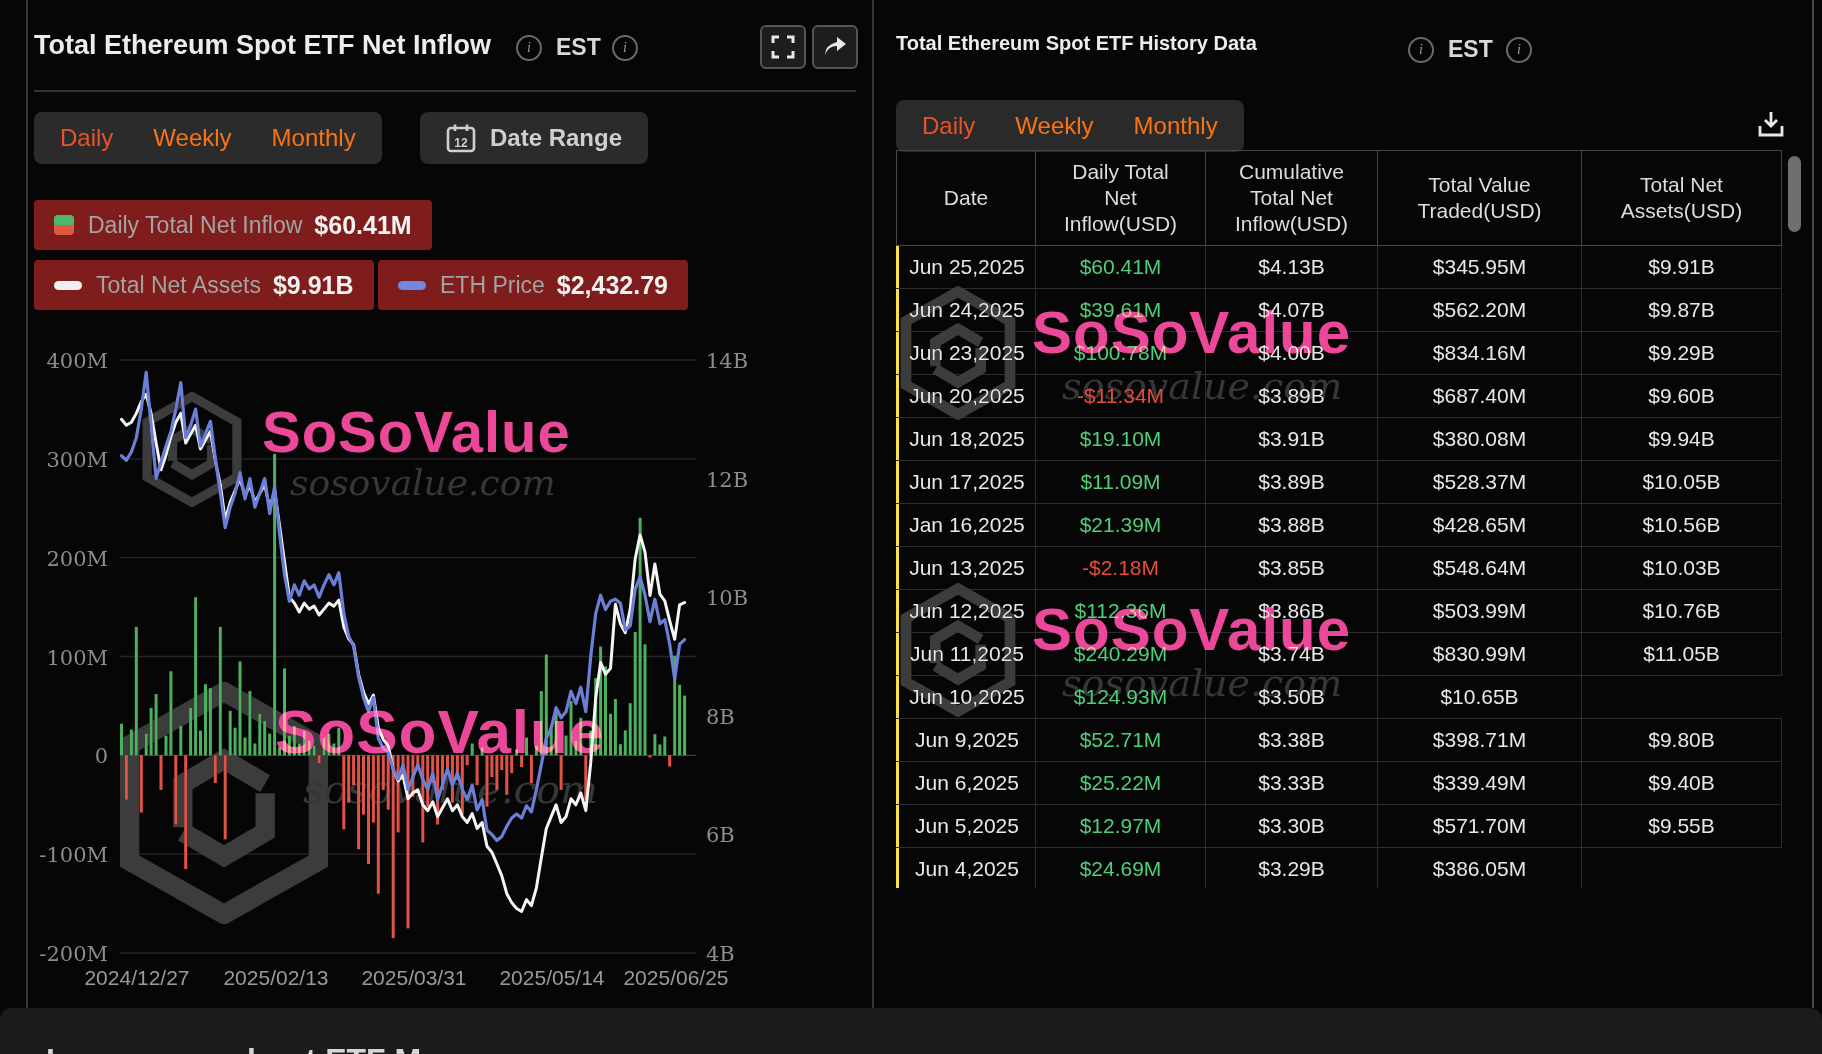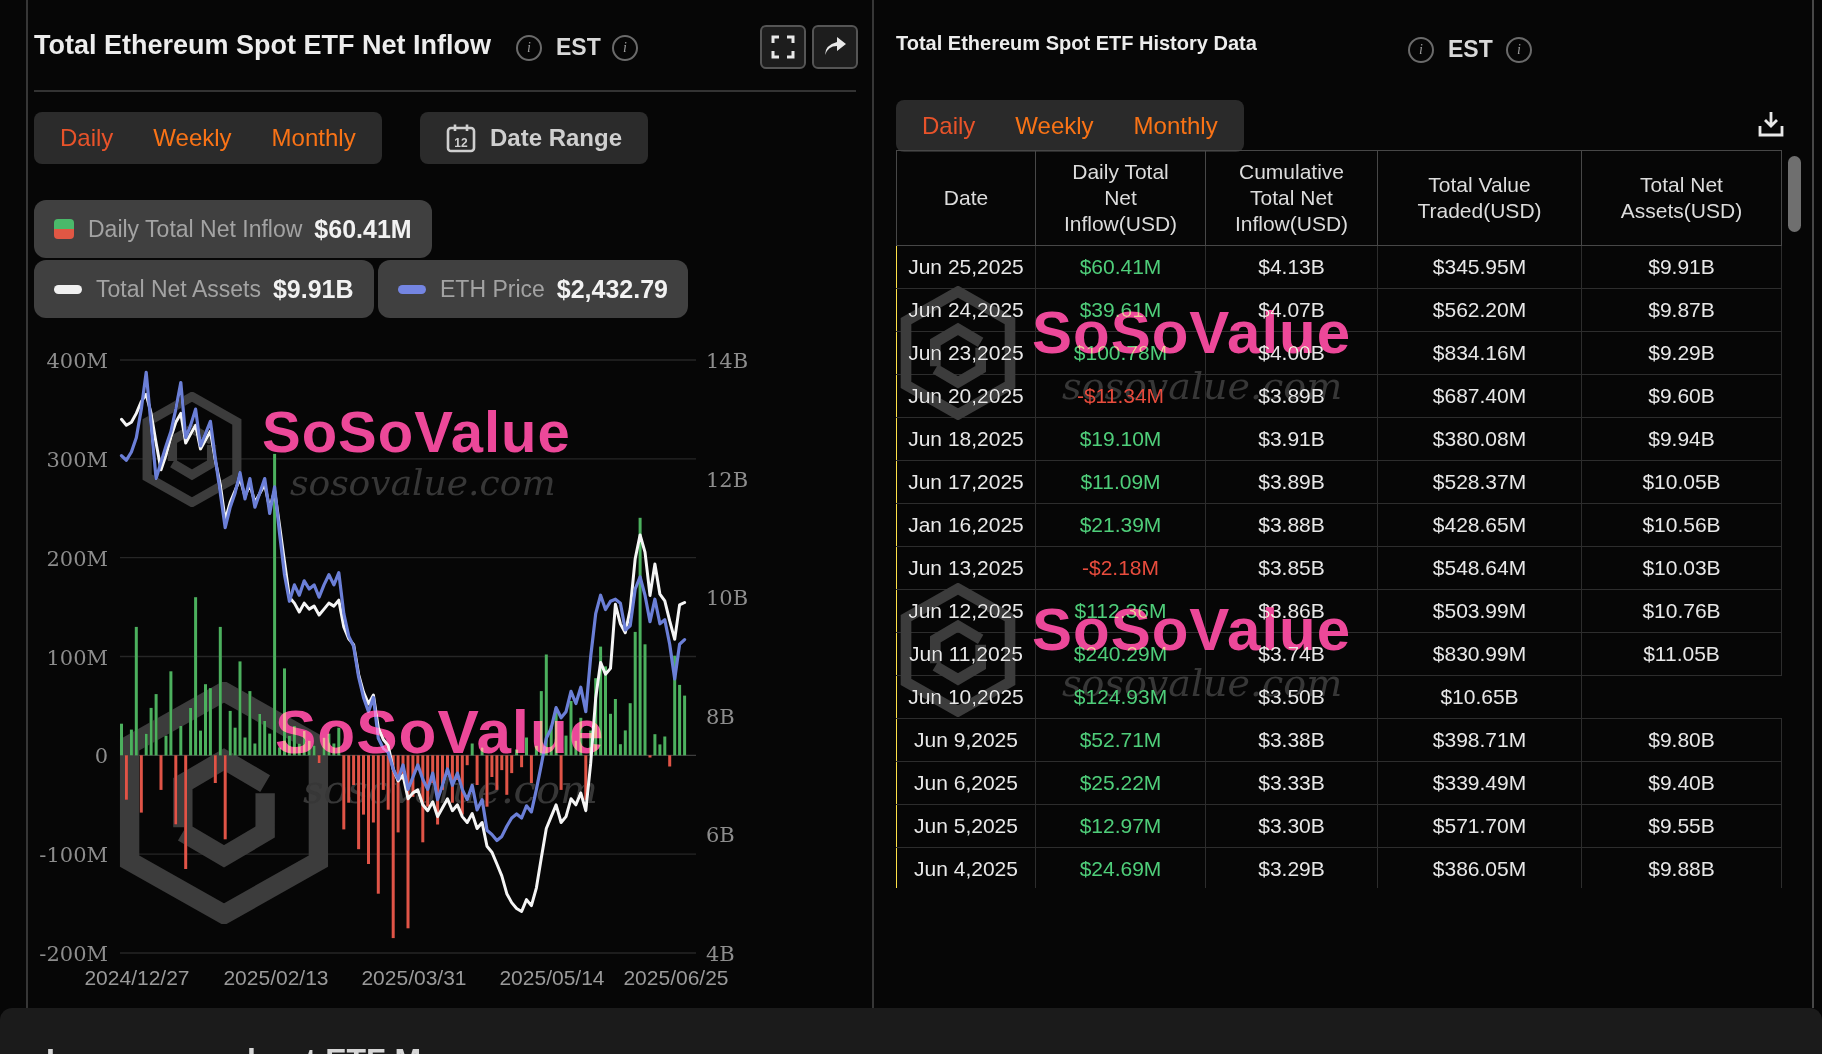--- a/index.html
+++ b/index.html
@@ -12,22 +12,22 @@
     border:2px solid #6a6a6a;border-radius:50%;color:#9a9a9a;font-size:14px;
     font-family:"Liberation Serif",serif;font-style:italic;}
   .est{color:#d8d8d8;font-size:23px;font-weight:bold;}
   .iconbtn{display:flex;align-items:center;justify-content:center;width:46px;height:44px;
     background:#1d1d1d;border:2px solid #555;border-radius:6px;box-sizing:border-box;}
   .chip{position:absolute;display:inline-flex;align-items:center;background:#2b2b2b;border-radius:8px;
     height:52px;padding:0 26px;box-sizing:border-box;}
   .tab{font-size:24px;color:#f97316;cursor:pointer;}
   .tab.active{color:#e8532a;}
   .tab+.tab{margin-left:40px;}
-  .legend-chip{position:absolute;display:inline-flex;align-items:center;background:#404040;
-    border-radius:12px;height:58px;padding:0 20px;box-sizing:border-box;}
+  .legend-chip{position:absolute;display:inline-flex;align-items:center;background:#7f1d1d;
+    border-radius:4px;height:50px;padding:0 20px;box-sizing:border-box;}
   .legend-label{color:#a3a3a3;font-size:23px;margin:0 12px 0 14px;white-space:nowrap;}
   .legend-value{color:#f2f2f2;font-size:25px;font-weight:bold;white-space:nowrap;}
   .split-sq{width:20px;height:20px;border-radius:4px;overflow:hidden;display:flex;flex-direction:column;}
   .split-sq i{flex:1;}
   .dash{width:28px;height:9px;border-radius:5px;}
   #chart-svg{position:absolute;left:0;top:0;z-index:1;pointer-events:none;}
   .axis{fill:#8d8d8d;font-size:21px;font-family:"DejaVu Serif",serif;}
   .axis-x{fill:#9a9a9a;font-size:21px;font-family:"Liberation Sans",sans-serif;}
   
   .wm{position:absolute;z-index:3;pointer-events:none;mix-blend-mode:lighten;}
@@ -38,21 +38,21 @@
   #htable{position:absolute;left:896px;top:150px;width:886px;height:738px;overflow:hidden;z-index:2;}
   .thead{display:grid;grid-template-columns:140px 170px 172px 204px 200px;height:96px;
     border-top:1.5px solid #474747;border-bottom:1.5px solid #474747;box-sizing:border-box;}
   .thcell{display:flex;align-items:center;justify-content:center;text-align:center;color:#dcdcdc;
     font-size:21px;line-height:26px;white-space:pre-line;border-right:1.5px solid #474747;box-sizing:border-box;}
   .thcell:first-child{border-left:1.5px solid #474747;}
   .trow{display:grid;grid-template-columns:140px 170px 172px 204px 200px;height:43px;
     border-bottom:1px solid #2d2d2d;box-sizing:border-box;}
   .tcell{display:flex;align-items:center;justify-content:center;color:#e8e8e8;font-size:21px;
     border-right:1px solid #2d2d2d;box-sizing:border-box;white-space:nowrap;}
-  .tcell:first-child{border-left:1px solid #fde047;}
+  .tcell:first-child{border-left:3px solid #fde047;}
   .tcell.pos{color:#4fce7a;}
   .tcell.neg{color:#e84c3d;}
   #footer-bar{position:absolute;left:0;top:1008px;width:1822px;height:46px;background:#1b1b1b;
     border-radius:12px 12px 0 0;z-index:4;}
   #footer-text{position:absolute;left:46px;top:34px;font-size:32px;font-weight:bold;color:#d6d6d6;white-space:nowrap;}
   .scroll-thumb{position:absolute;background:#6f6f6f;border-radius:7px;z-index:5;}
 </style>
 </head>
 <body>
 
@@ -388,21 +388,20 @@
           <div class="tcell pos">$12.97M</div>
           <div class="tcell">$3.30B</div>
           <div class="tcell">$571.70M</div>
           <div class="tcell">$9.55B</div>
         </div>
         <div class="trow">
           <div class="tcell">Jun 4,2025</div>
           <div class="tcell pos">$24.69M</div>
           <div class="tcell">$3.29B</div>
           <div class="tcell">$386.05M</div>
-          <div class="tcell">$9.88B</div>
         </div>
       </div>
   </div>
   <div class="scroll-thumb" style="left:1788px;top:156px;width:13px;height:76px;"></div>
 
   <div class="wm" style="left:140px;top:392px;width:540px;height:130px;">
     <svg class="abs" style="left:0;top:0;" width="104" height="115" viewBox="0 0 90 100">
       <path d="M45 4 L84 26 L84 74 L45 96 L6 74 L6 26 Z" fill="none" stroke="#3c3c3c" stroke-width="8"></path>
       <path d="M28 60 L28 42 L45 32 L62 42 M62 46 L62 62 L45 72 L28 62" fill="none" stroke="#3c3c3c" stroke-width="8"></path>
     </svg>

